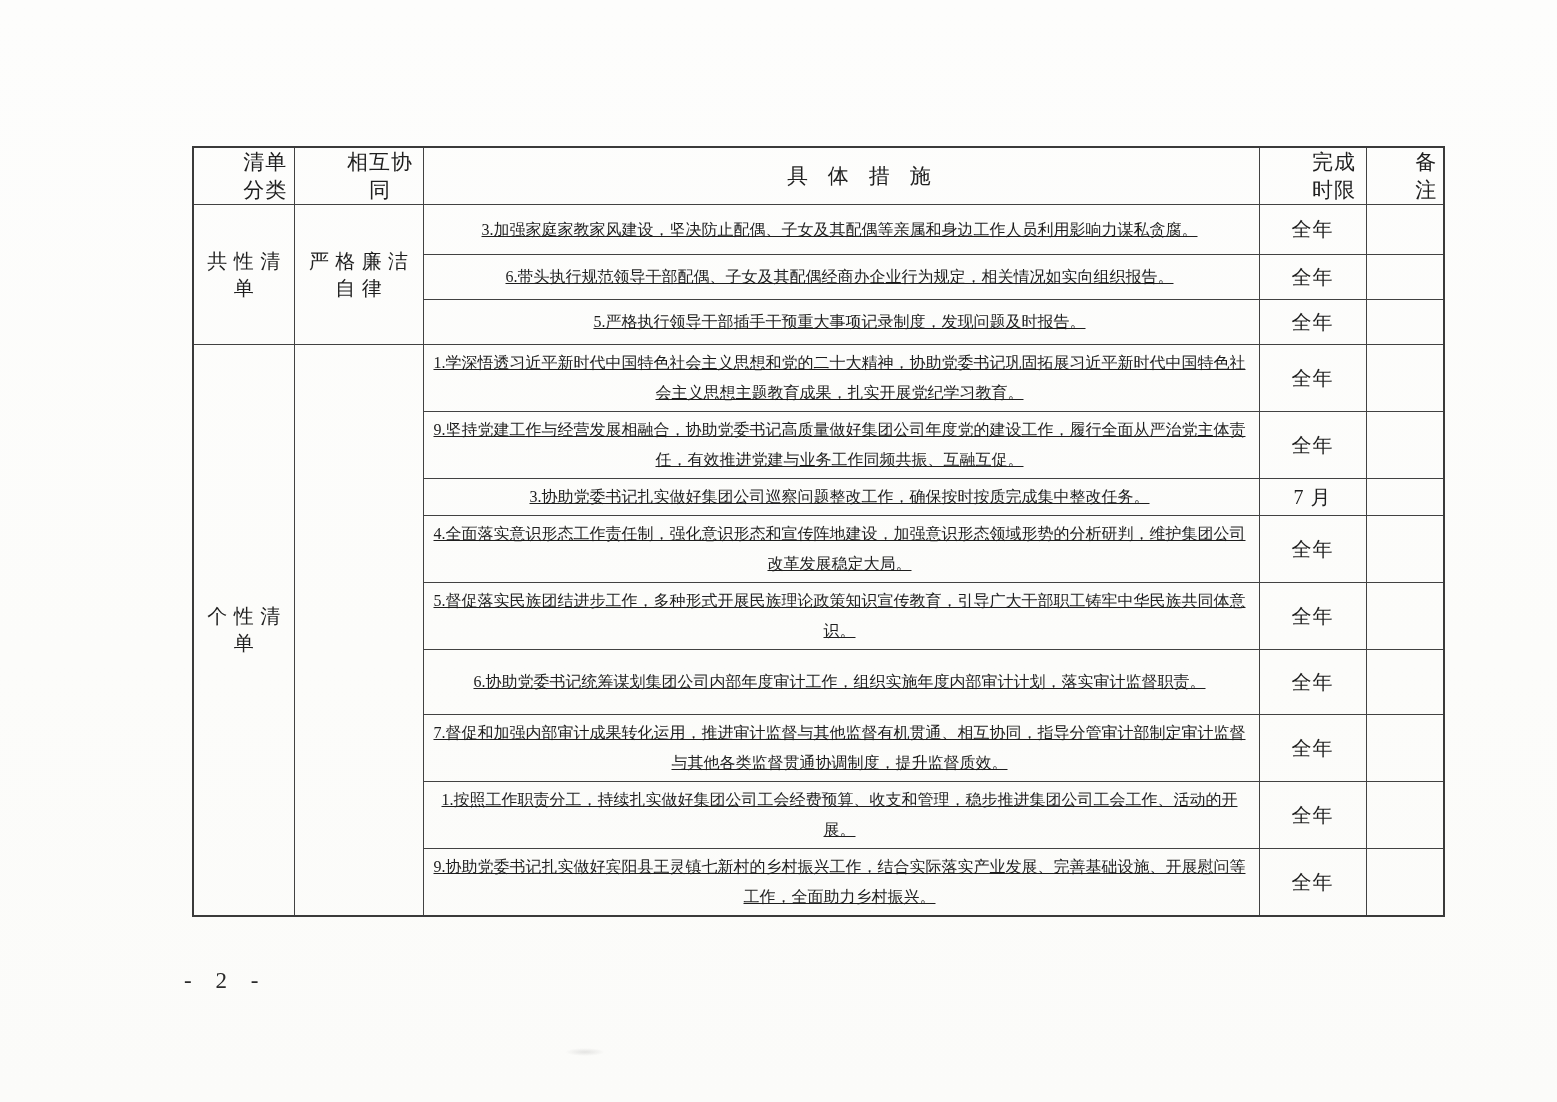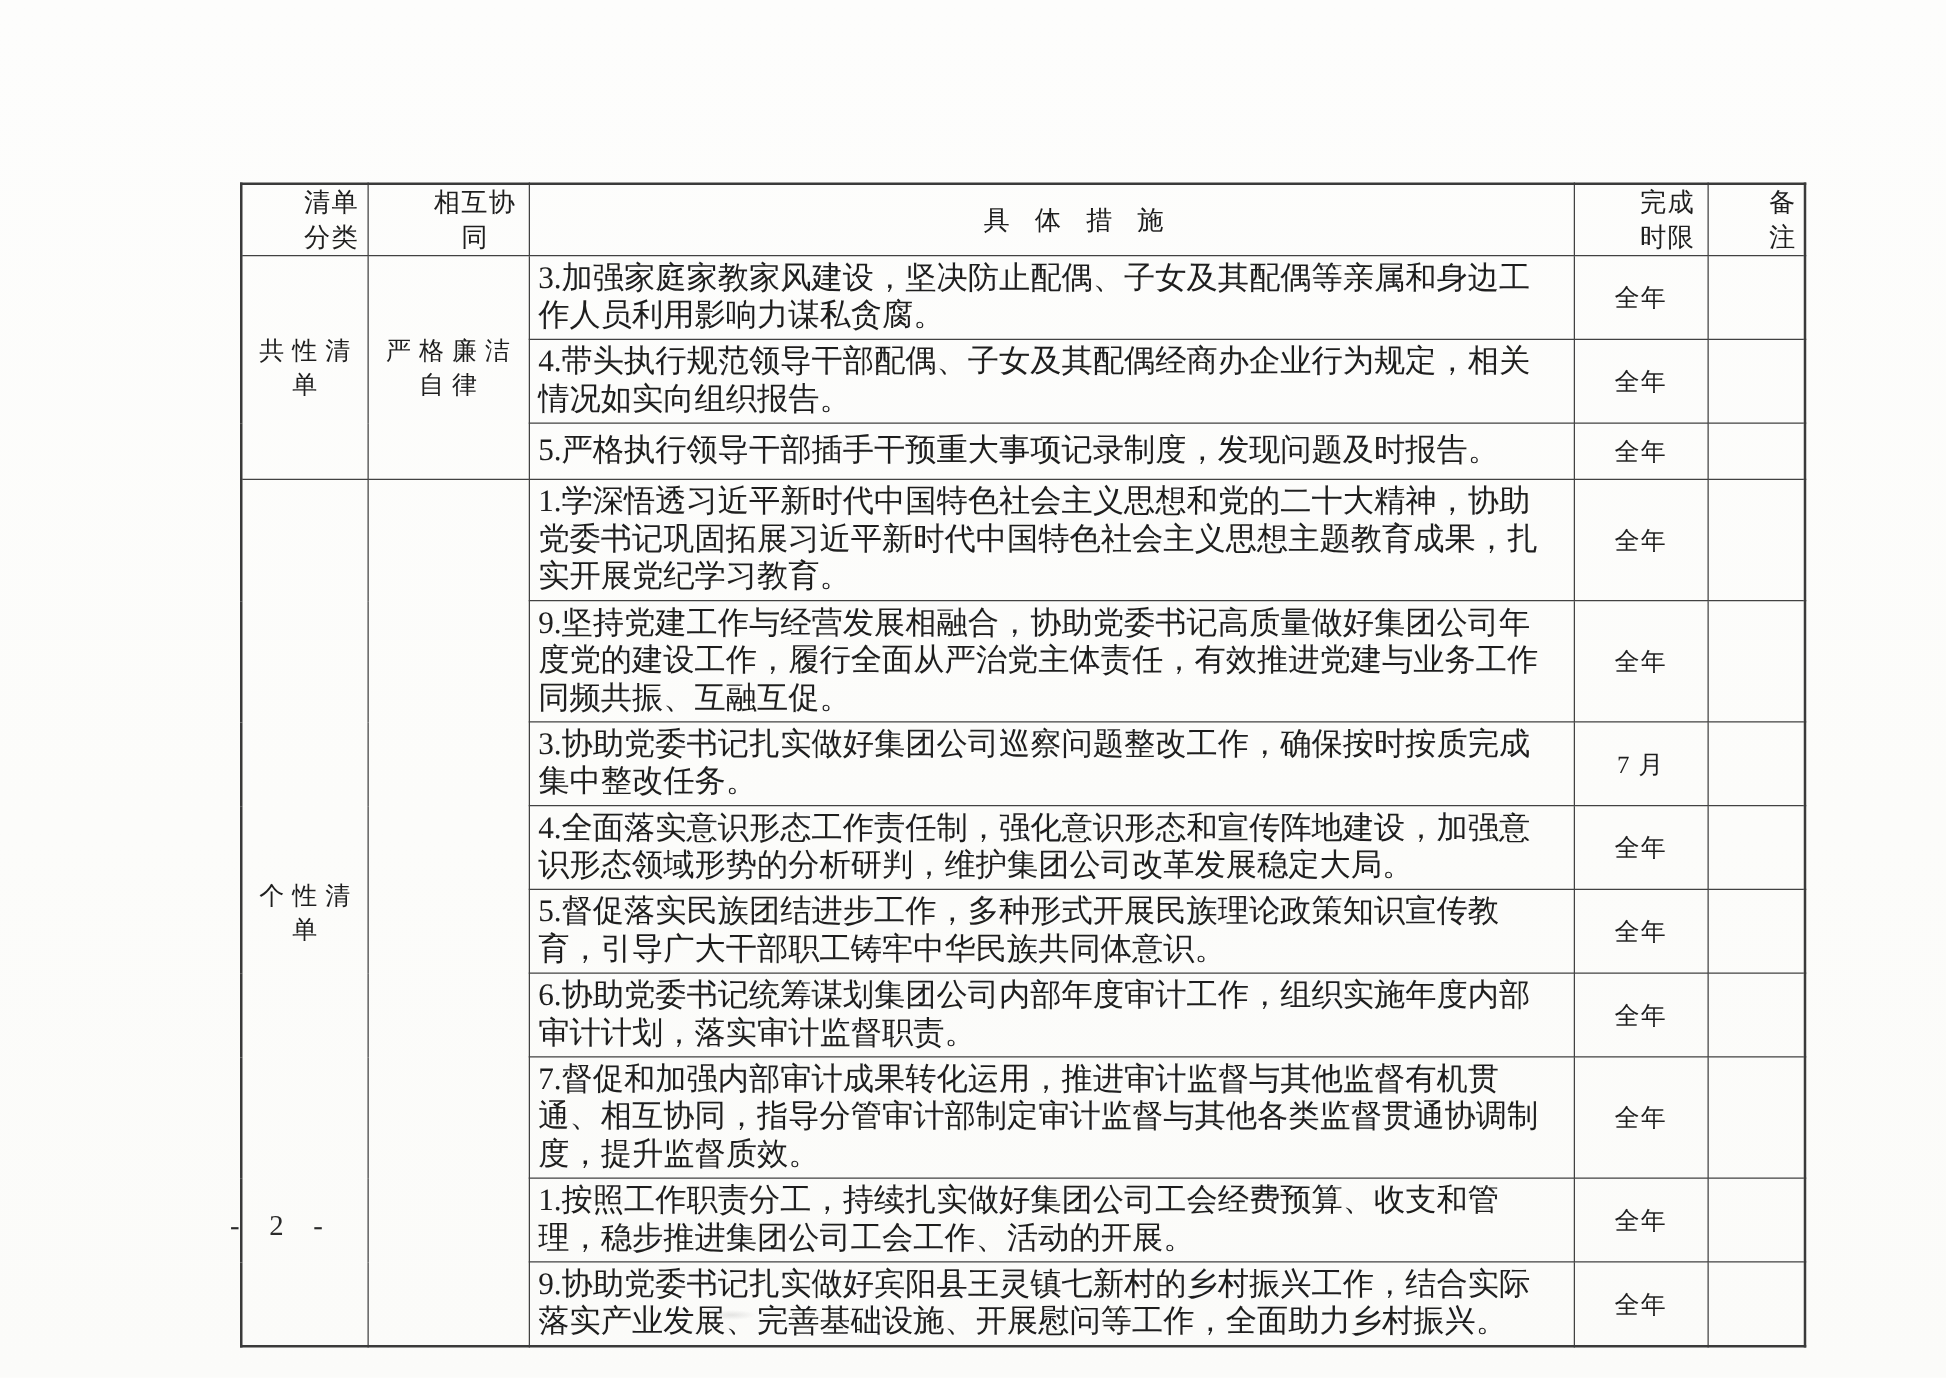--- a/index.html
+++ b/index.html
@@ -39,24 +39,25 @@
   }
   th.hdr-measures { letter-spacing: 0.35em; }
   td.cell-category, td.cell-project {
     text-align: center;
     font-size: 20px;
     letter-spacing: 0.32em;
     padding-left: 0.32em; 
     font-family: Liberation Mono, monospace;
   }
   td.cell-measure {
-    font-size: 25px;
+    font-size: 16px;
     line-height: 30px;
     padding: 3px 10px 3px 7px;
-    text-align: left;
+    text-align: center;
+    text-decoration: underline;
   }
   td.cell-deadline {
     text-align: center;
     font-size: 20px;
     letter-spacing: 1px;
   }
   td.cell-remark { }
   tr.r-head   { height: 44px; }
   tr.r-a1     { height: 50px; }
   tr.r-a2     { height: 45px; }
@@ -110,21 +111,21 @@
       </tr>
 
       <tr class="r-a1">
         <td class="cell-category" rowspan="3">共性清单</td>
         <td class="cell-project" rowspan="3">严格廉洁自律</td>
         <td class="cell-measure">3.加强家庭家教家风建设，坚决防止配偶、子女及其配偶等亲属和身边工作人员利用影响力谋私贪腐。</td>
         <td class="cell-deadline">全年</td>
         <td class="cell-remark"></td>
       </tr>
       <tr class="r-a2">
-        <td class="cell-measure">4.带头执行规范领导干部配偶、子女及其配偶经商办企业行为规定，相关情况如实向组织报告。</td>
+        <td class="cell-measure">6.带头执行规范领导干部配偶、子女及其配偶经商办企业行为规定，相关情况如实向组织报告。</td>
         <td class="cell-deadline">全年</td>
         <td class="cell-remark"></td>
       </tr>
       <tr class="r-a3">
         <td class="cell-measure">5.严格执行领导干部插手干预重大事项记录制度，发现问题及时报告。</td>
         <td class="cell-deadline">全年</td>
         <td class="cell-remark"></td>
       </tr>
 
       <tr class="r-b1">

